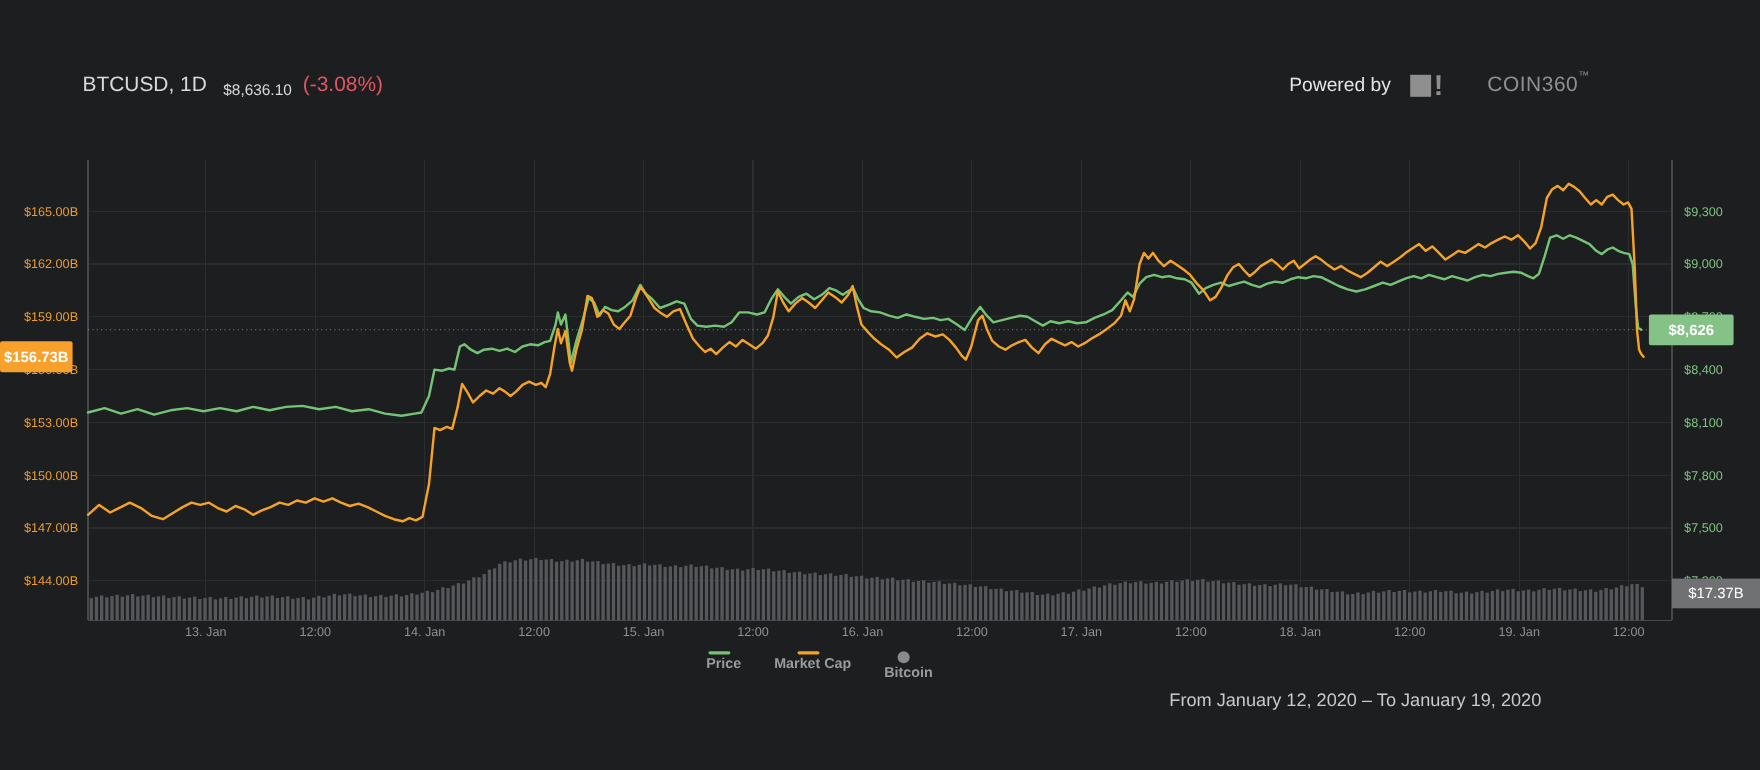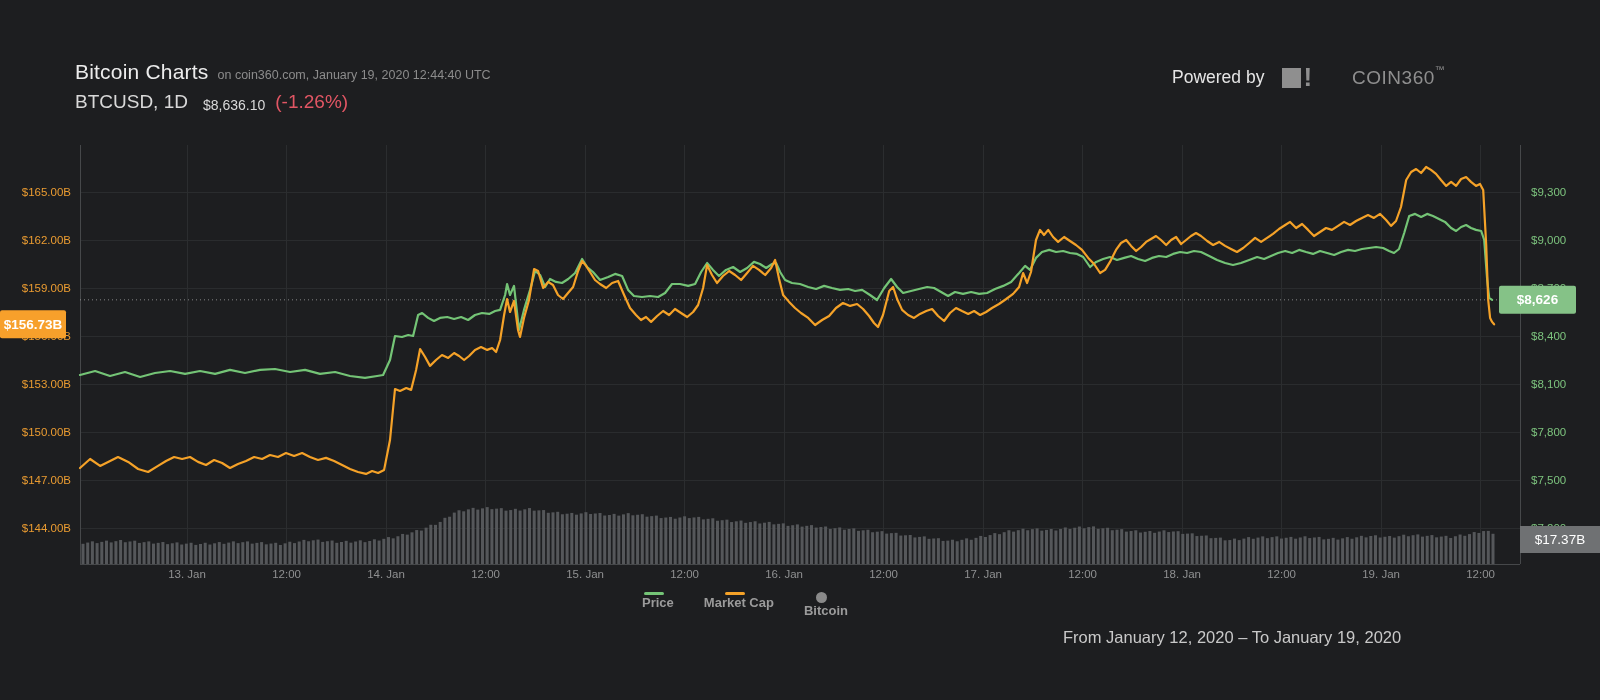--- a/index.html
+++ b/index.html
@@ -27,28 +27,24 @@
   .legend-dot{width:11px;height:11px;border-radius:50%;margin-right:8px;}
   .legend-label{color:#9b9b9b;font-size:13px;font-weight:700;}
   .footer{position:absolute;left:1063px;top:628px;color:#c9c9c9;font-size:16.5px;text-align:center;}
 </style>
 </head>
 <body>
 
 <div class="stage">
 
   <div class="hdr">
-    <div class="hdr-line1">
-      <span class="title">Bitcoin Charts</span>
-      <span class="subtitle">on coin360.com, January 19, 2020 12:44:40 UTC</span>
-    </div>
     <div class="hdr-line2">
       <span class="symbol">BTCUSD, 1D</span>
       <span class="price">$8,636.10</span>
-      <span class="change">(-1.26%)</span>
+      <span class="change">(-3.08%)</span>
     </div>
   </div>
 
   <div class="powered">
     <span class="powered-label">Powered by</span>
     <span class="brandwrap">
       <span class="brand-block"></span>
       <span class="brand-bang">!</span>
       <span class="brand-name">COIN360</span>
       <span class="brand-tm">™</span>

